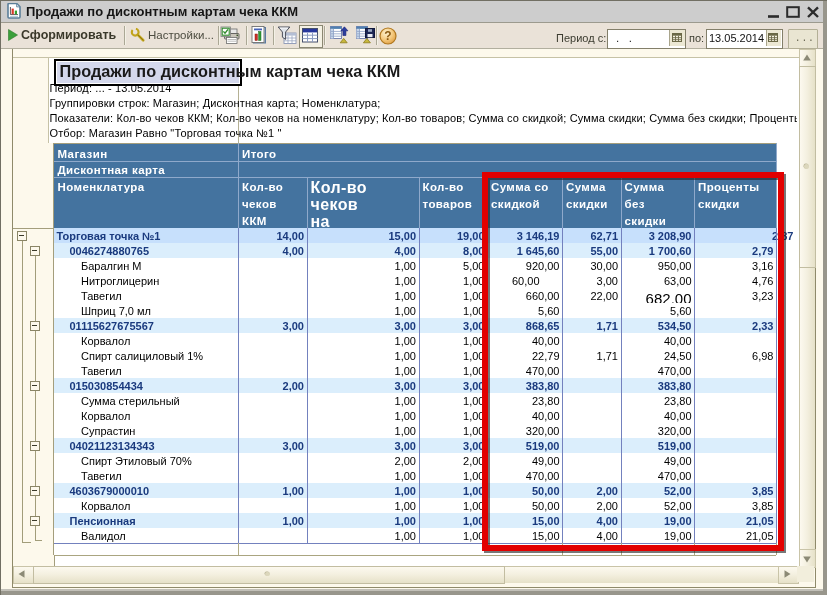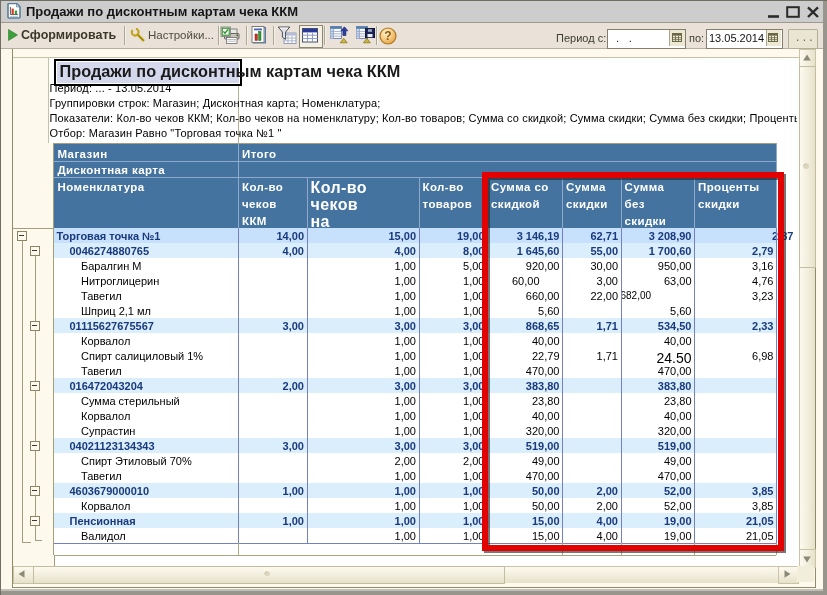--- a/index.html
+++ b/index.html
@@ -212,25 +212,25 @@
 <div class="t" style="left:562px;top:274.5px;width:56.0px;text-align:right;font-size:11px;color:#000000;">3,00</div>
 <div class="t" style="left:620.5px;top:274.5px;width:71.0px;text-align:right;font-size:11px;color:#000000;">63,00</div>
 <div class="t" style="left:694px;top:274.5px;width:79.5px;text-align:right;font-size:11px;color:#000000;">4,76</div>
 <div style="position:absolute;left:54px;top:287.5px;width:722px;height:1px;background:#7381be;"></div>
 <div style="position:absolute;left:54px;top:288.0px;width:722px;height:15px;background:#ffffff;"></div>
 <div class="t" style="left:81px;top:289.5px;font-size:11px;color:#000000;">Тавегил</div>
 <div class="t" style="left:306.5px;top:289.5px;width:109.5px;text-align:right;font-size:11px;color:#000000;">1,00</div>
 <div class="t" style="left:418.5px;top:289.5px;width:66.0px;text-align:right;font-size:11px;color:#000000;">1,00</div>
 <div class="t" style="left:487px;top:289.5px;width:72.5px;text-align:right;font-size:11px;color:#000000;">660,00</div>
 <div class="t" style="left:562px;top:289.5px;width:56.0px;text-align:right;font-size:11px;color:#000000;">22,00</div>
-<div class="t" style="left:620.5px;top:289.5px;width:71.0px;text-align:left;font-size:10px;color:#000000;">682,00</div>
+<div class="t" style="left:620.5px;top:289.5px;width:71.0px;text-align:right;font-size:15px;color:#000000;">682,00</div>
 <div class="t" style="left:694px;top:289.5px;width:79.5px;text-align:right;font-size:11px;color:#000000;">3,23</div>
 <div style="position:absolute;left:54px;top:302.5px;width:722px;height:1px;background:#7381be;"></div>
 <div style="position:absolute;left:54px;top:303.0px;width:722px;height:15px;background:#ffffff;"></div>
-<div class="t" style="left:81px;top:304.5px;font-size:11px;color:#000000;">Шприц 2,1 мл</div>
+<div class="t" style="left:81px;top:304.5px;font-size:11px;color:#000000;">Шприц 7,0 мл</div>
 <div class="t" style="left:306.5px;top:304.5px;width:109.5px;text-align:right;font-size:11px;color:#000000;">1,00</div>
 <div class="t" style="left:418.5px;top:304.5px;width:66.0px;text-align:right;font-size:11px;color:#000000;">1,00</div>
 <div class="t" style="left:487px;top:304.5px;width:72.5px;text-align:right;font-size:11px;color:#000000;">5,60</div>
 <div class="t" style="left:620.5px;top:304.5px;width:71.0px;text-align:right;font-size:11px;color:#000000;">5,60</div>
 <div style="position:absolute;left:54px;top:317.5px;width:722px;height:1px;background:#7381be;"></div>
 <div style="position:absolute;left:54px;top:318.0px;width:722px;height:15px;background:#dbeefc;"></div>
 <div class="t" style="left:69.5px;top:319.5px;font-size:11px;font-weight:bold;color:#1a3a7e;">01115627675567</div>
 <div class="t" style="left:238px;top:319.5px;width:66.0px;text-align:right;font-size:11px;font-weight:bold;color:#1a3a7e;">3,00</div>
 <div class="t" style="left:306.5px;top:319.5px;width:109.5px;text-align:right;font-size:11px;font-weight:bold;color:#1a3a7e;">3,00</div>
 <div class="t" style="left:418.5px;top:319.5px;width:66.0px;text-align:right;font-size:11px;font-weight:bold;color:#1a3a7e;">3,00</div>
@@ -245,32 +245,32 @@
 <div class="t" style="left:418.5px;top:334.5px;width:66.0px;text-align:right;font-size:11px;color:#000000;">1,00</div>
 <div class="t" style="left:487px;top:334.5px;width:72.5px;text-align:right;font-size:11px;color:#000000;">40,00</div>
 <div class="t" style="left:620.5px;top:334.5px;width:71.0px;text-align:right;font-size:11px;color:#000000;">40,00</div>
 <div style="position:absolute;left:54px;top:347.5px;width:722px;height:1px;background:#7381be;"></div>
 <div style="position:absolute;left:54px;top:348.0px;width:722px;height:15px;background:#ffffff;"></div>
 <div class="t" style="left:81px;top:349.5px;font-size:11px;color:#000000;">Спирт салициловый 1%</div>
 <div class="t" style="left:306.5px;top:349.5px;width:109.5px;text-align:right;font-size:11px;color:#000000;">1,00</div>
 <div class="t" style="left:418.5px;top:349.5px;width:66.0px;text-align:right;font-size:11px;color:#000000;">1,00</div>
 <div class="t" style="left:487px;top:349.5px;width:72.5px;text-align:right;font-size:11px;color:#000000;">22,79</div>
 <div class="t" style="left:562px;top:349.5px;width:56.0px;text-align:right;font-size:11px;color:#000000;">1,71</div>
-<div class="t" style="left:620.5px;top:349.5px;width:71.0px;text-align:right;font-size:14px;color:#000000;">24,50</div>
+<div class="t" style="left:620.5px;top:349.5px;width:71.0px;text-align:right;font-size:11px;color:#000000;">24,50</div>
 <div class="t" style="left:694px;top:349.5px;width:79.5px;text-align:right;font-size:11px;color:#000000;">6,98</div>
 <div style="position:absolute;left:54px;top:362.5px;width:722px;height:1px;background:#7381be;"></div>
 <div style="position:absolute;left:54px;top:363.0px;width:722px;height:15px;background:#ffffff;"></div>
 <div class="t" style="left:81px;top:364.5px;font-size:11px;color:#000000;">Тавегил</div>
 <div class="t" style="left:306.5px;top:364.5px;width:109.5px;text-align:right;font-size:11px;color:#000000;">1,00</div>
 <div class="t" style="left:418.5px;top:364.5px;width:66.0px;text-align:right;font-size:11px;color:#000000;">1,00</div>
 <div class="t" style="left:487px;top:364.5px;width:72.5px;text-align:right;font-size:11px;color:#000000;">470,00</div>
 <div class="t" style="left:620.5px;top:364.5px;width:71.0px;text-align:right;font-size:11px;color:#000000;">470,00</div>
 <div style="position:absolute;left:54px;top:377.5px;width:722px;height:1px;background:#7381be;"></div>
 <div style="position:absolute;left:54px;top:378.0px;width:722px;height:15px;background:#dbeefc;"></div>
-<div class="t" style="left:69.5px;top:379.5px;font-size:11px;font-weight:bold;color:#1a3a7e;">016472043204</div>
+<div class="t" style="left:69.5px;top:379.5px;font-size:11px;font-weight:bold;color:#1a3a7e;">015030854434</div>
 <div class="t" style="left:238px;top:379.5px;width:66.0px;text-align:right;font-size:11px;font-weight:bold;color:#1a3a7e;">2,00</div>
 <div class="t" style="left:306.5px;top:379.5px;width:109.5px;text-align:right;font-size:11px;font-weight:bold;color:#1a3a7e;">3,00</div>
 <div class="t" style="left:418.5px;top:379.5px;width:66.0px;text-align:right;font-size:11px;font-weight:bold;color:#1a3a7e;">3,00</div>
 <div class="t" style="left:487px;top:379.5px;width:72.5px;text-align:right;font-size:11px;font-weight:bold;color:#1a3a7e;">383,80</div>
 <div class="t" style="left:620.5px;top:379.5px;width:71.0px;text-align:right;font-size:11px;font-weight:bold;color:#1a3a7e;">383,80</div>
 <div style="position:absolute;left:54px;top:392.5px;width:722px;height:1px;background:#7381be;"></div>
 <div style="position:absolute;left:54px;top:393.0px;width:722px;height:15px;background:#ffffff;"></div>
 <div class="t" style="left:81px;top:394.5px;font-size:11px;color:#000000;">Сумма стерильный</div>
 <div class="t" style="left:306.5px;top:394.5px;width:109.5px;text-align:right;font-size:11px;color:#000000;">1,00</div>
 <div class="t" style="left:418.5px;top:394.5px;width:66.0px;text-align:right;font-size:11px;color:#000000;">1,00</div>

